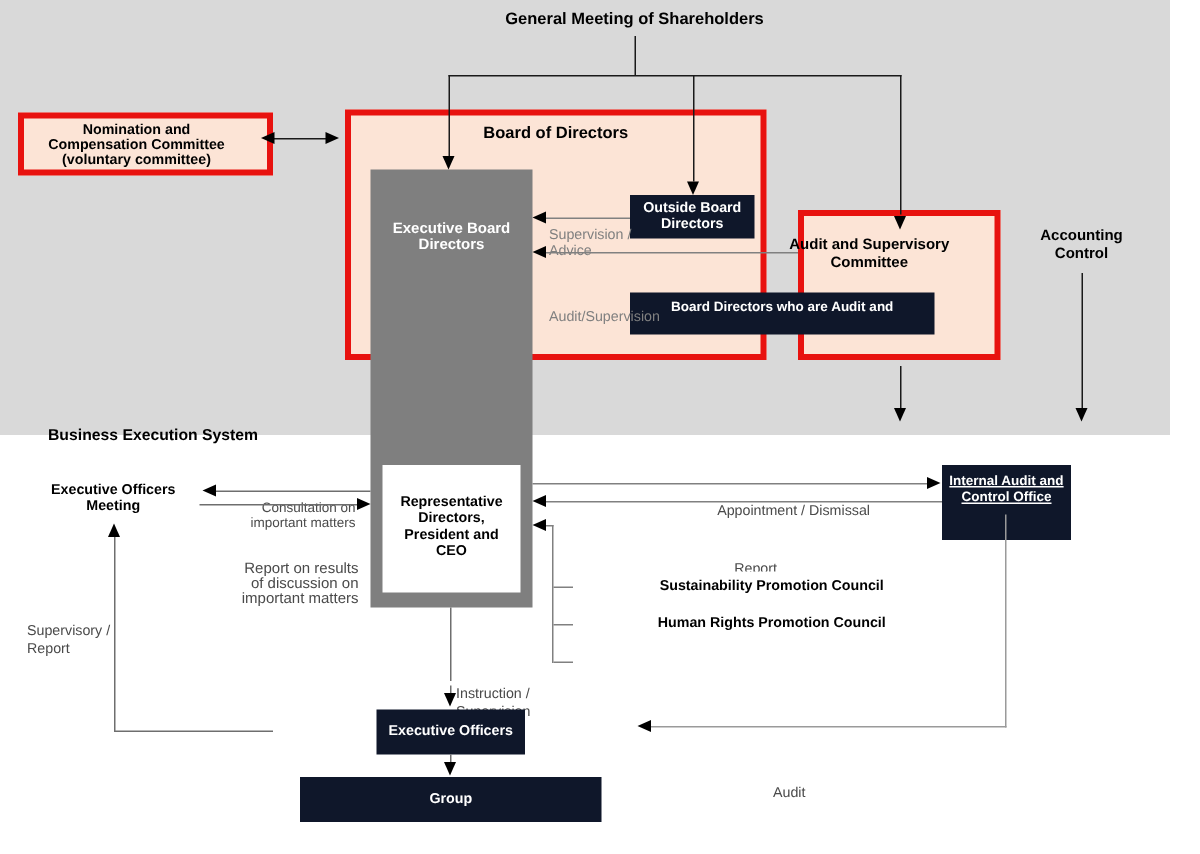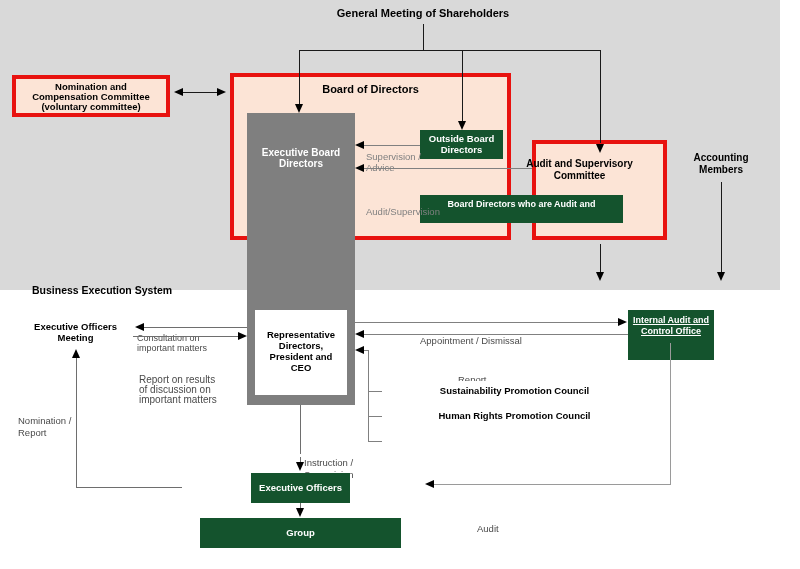--- a/index.html
+++ b/index.html
@@ -11,47 +11,47 @@
   .ln.mid{background:#6e6e6e;}
   .ln.lite{background:#9a9a9a;}
   
   .ah{position:absolute;width:0;height:0;}
   .ah.left{border-top:4px solid transparent;border-bottom:4px solid transparent;border-right:9px solid #000;}
   .ah.right{border-top:4px solid transparent;border-bottom:4px solid transparent;border-left:9px solid #000;}
   .ah.down{border-left:4px solid transparent;border-right:4px solid transparent;border-top:9px solid #000;}
   .ah.up{border-left:4px solid transparent;border-right:4px solid transparent;border-bottom:9px solid #000;}
   
   .pink{position:absolute;background:#fce4d6;border:4px solid #e8120f;box-sizing:border-box;}
-  .blackbox{position:absolute;background:#14532d;color:#fff;font-weight:bold;text-align:center;box-sizing:border-box;}
+  .blackbox{position:absolute;background:#0f172a;color:#fff;font-weight:bold;text-align:center;box-sizing:border-box;}
   .whitebox{position:absolute;background:#fff;color:#000;font-weight:bold;text-align:center;box-sizing:border-box;}
   .title{position:absolute;color:#000;font-weight:bold;text-align:center;}
   .lbl{position:absolute;color:#808080;font-size:9.5px;line-height:11px;margin-top:34px;}
   .lbl.ongray{color:#4a4a4a;}
-  .lbl.center{text-align:left;}
+  .lbl.center{text-align:right;}
   .col{position:absolute;background:#7f7f7f;}
   .region{position:absolute;background:#d9d9d9;}
   .outline{position:absolute;border:3px solid #ffffff;box-sizing:border-box;background:transparent;}
 </style>
 </head>
 <body>
 
 <div id="diagram">
 
   <div class="region" style="left:0;top:279;width:780px;height:290px;"></div>
 
   <div class="pink" style="left:230px;top:73px;width:281px;height:167px;"></div>
   <div class="title" style="left:240px;top:83px;width:261px;font-size:11px;">Board of Directors</div>
 
   <div class="pink" style="left:532px;top:140px;width:135px;height:100px;"></div>
   <div class="title" style="left:520px;top:158px;width:119px;font-size:10px;line-height:12px;">
       <div>Audit and Supervisory</div>
       <div>Committee</div>
     </div>
 
-  <div class="pink" style="left:12px;top:75px;width:158px;height:42px;">
+  <div class="pink" style="left:12px;top:75px;width:170px;height:42px;">
     <div class="title" style="left:0;top:3px;width:150px;font-size:9.5px;line-height:10px;">
         <div>Nomination and</div>
         <div>Compensation Committee</div>
         <div>(voluntary committee)</div>
       </div>
   </div>
 
   <div class="col" style="left:247px;top:113px;width:108px;height:292px;"></div>
   <div class="title" style="left:247px;top:147px;width:108px;color:#fff;font-size:10px;line-height:11px;">
       <div>Executive Board</div>
@@ -62,21 +62,21 @@
       <div>Outside Board</div>
       <div>Directors</div>
     </div>
 
   <div class="blackbox" style="left:420px;top:195px;width:203px;height:28px;padding-top:4px;font-size:9px;line-height:10.5px;">
       <div>Board Directors who are Audit and</div>
     </div>
 
   <div class="title" style="left:681px;top:152px;width:80px;font-size:10px;line-height:12px;">
       <div>Accounting</div>
-      <div>Members</div>
+      <div>Control</div>
     </div>
 
   <div class="title" style="left:283px;top:7px;width:280px;font-size:11px;">General Meeting of Shareholders</div>
 
   <div class="ln dark" style="left:423px;top:24px;width:1px;height:26px;"></div>
   <div class="ln dark" style="left:299px;top:50px;width:302px;height:1px;"></div>
   <div class="ln dark" style="left:299px;top:50px;width:1px;height:54px;"></div>
   <div class="ah down" style="left:295px;top:104px;"></div>
   <div class="ln dark" style="left:462px;top:50px;width:1px;height:71px;"></div>
   <div class="ah down" style="left:458px;top:121px;"></div>
@@ -174,17 +174,17 @@
 
   <div class="ln lite" style="left:670px;top:343px;width:1px;height:142px;"></div>
   <div class="ln lite" style="left:433px;top:484px;width:238px;height:1px;"></div>
   <div class="ah left" style="left:425px;top:480px;"></div>
   <div class="lbl ongray center" style="left:477px;top:489px;width:60px;">Audit</div>
 
   <div class="ah up" style="left:72px;top:349px;"></div>
   <div class="ln mid" style="left:76px;top:358px;width:1px;height:130px;"></div>
   <div class="ln mid" style="left:76px;top:487px;width:106px;height:1px;"></div>
   <div class="lbl ongray" style="left:18px;top:381px;line-height:12px;">
-      <div>Nomination /</div>
+      <div>Supervisory /</div>
       <div>Report</div>
     </div>
 
 </div>
 
 </body></html>

